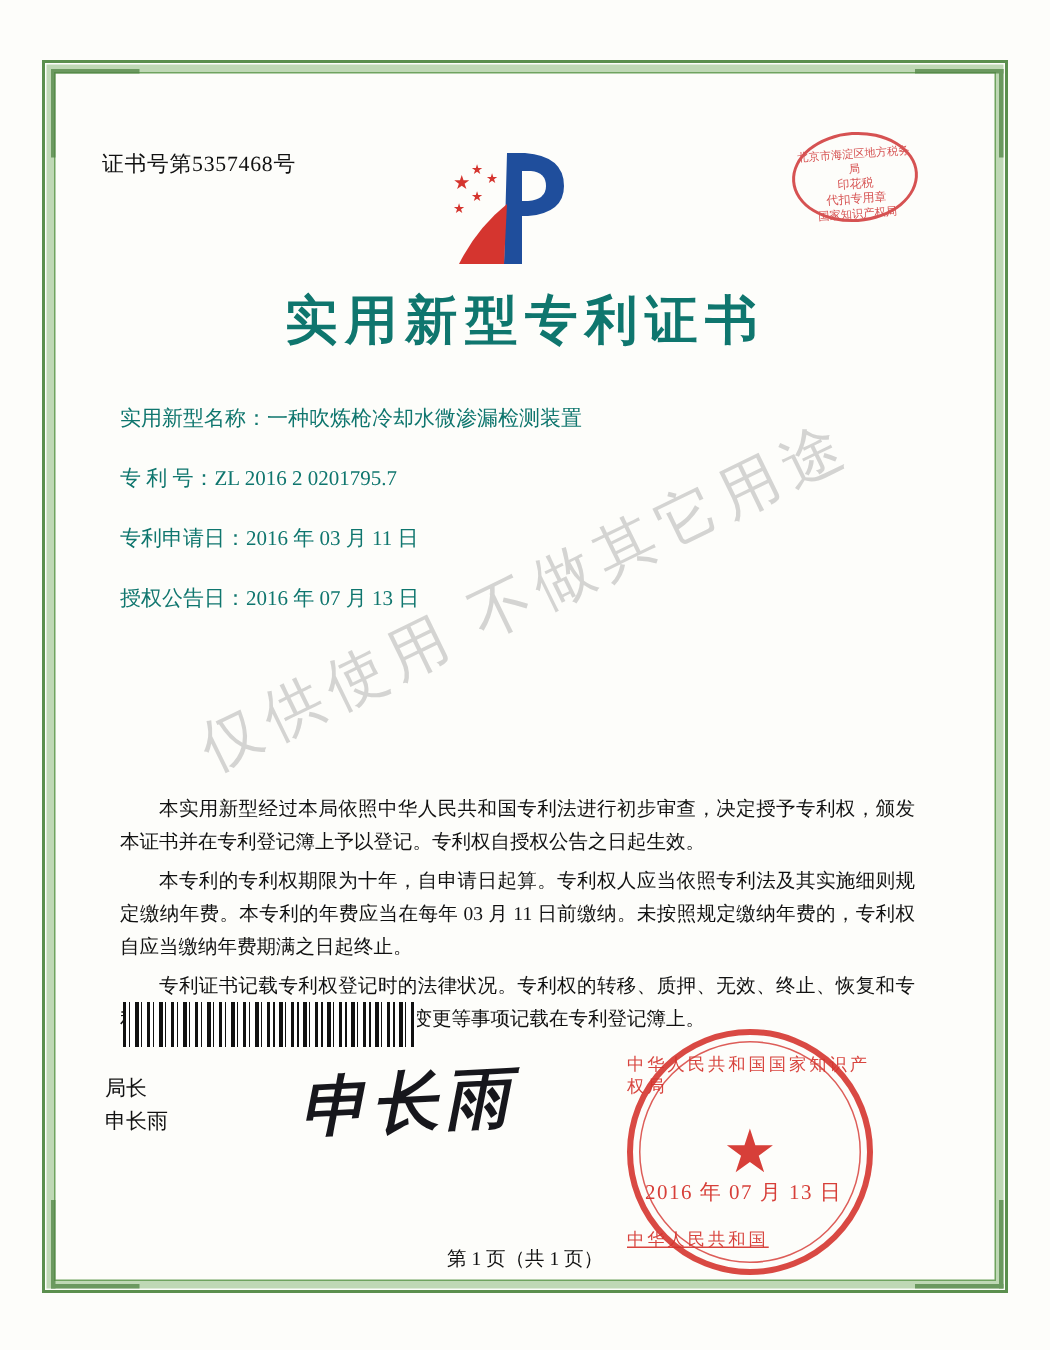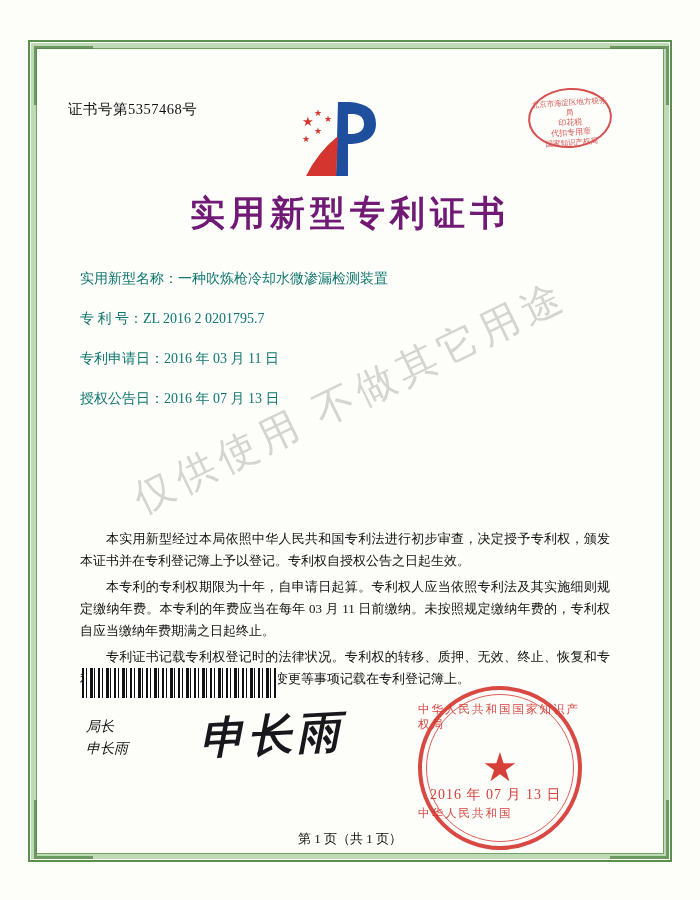--- a/index.html
+++ b/index.html
@@ -106,21 +106,21 @@
 
   .title {
     position: absolute;
     left: 0;
     right: 0;
     top: 190px;
     text-align: center;
     font-size: 35px;
     font-weight: bold;
     letter-spacing: 5px;
-    color: #701a75;
+    color: #0f766e;
   }
 
   
   .fields {
     position: absolute;
     left: 80px;
     top: 270px;
     width: 530px;
     font-size: 14px;
     color: #0f766e;
@@ -163,26 +163,25 @@
       repeating-linear-gradient(90deg,
         #111 0px, #111 2px, #fff 2px, #fff 4px,
         #111 4px, #111 5px, #fff 5px, #fff 8px,
         #111 8px, #111 11px, #fff 11px, #fff 12px,
         #111 12px, #111 13px, #fff 13px, #fff 16px);
   }
 
   
   .sig-label {
     position: absolute;
-    left: 86px;
+    left: 70px;
     top: 716px;
     font-size: 14px;
     line-height: 22px;
     color: #111;
-    font-style: italic;
   }
   .sig-hand {
     position: absolute;
     left: 200px;
     top: 706px;
     font-size: 44px;
     font-family: "Liberation Serif", serif;
     font-style: italic;
     font-weight: bold;
     letter-spacing: 4px;
@@ -228,21 +227,21 @@
     left: 0;
     width: 100%;
     text-align: left;
     color: #d5352f;
     font-size: 11.5px;
     letter-spacing: 2px;
     font-family: "Liberation Sans", sans-serif;
     opacity: 0.92;
   }
   .seal-main .arc-top { top: 16px; }
-  .seal-main .arc-bottom { bottom: 29px; }
+  .seal-main .arc-bottom { bottom: 16px; text-decoration: underline; }
   .seal-date {
     position: absolute;
     left: 430px;
     top: 786px;
     font-size: 14px;
     color: #d5352f;
     letter-spacing: 1px;
     opacity: 0.95;
   }
 

